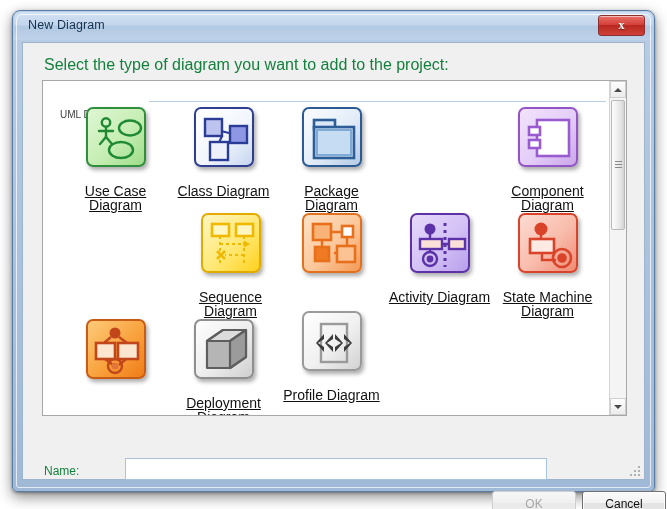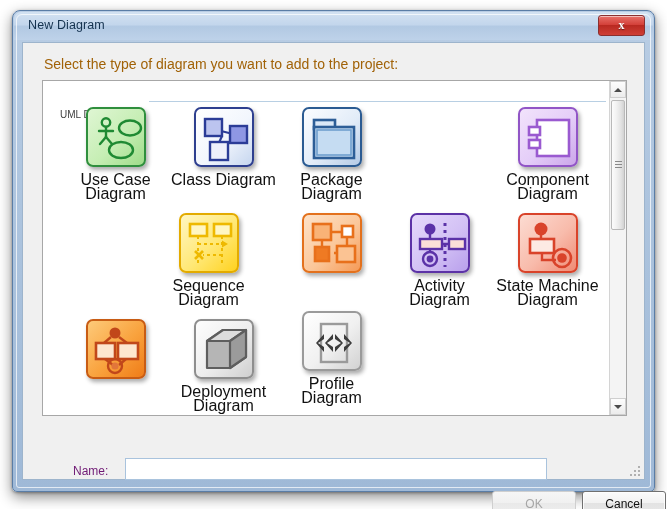--- a/index.html
+++ b/index.html
@@ -91,22 +91,22 @@
     height: 438px;
     background: #f0f0f0;
     border: 1px solid #9db4cc;
     box-sizing: border-box;
   }
 
   #instruction-label {
     position: absolute;
     left: 21px;
     top: 13px;
-    font-size: 14px;
-    color: #a16207;
+    font-size: 16px;
+    color: #15803d;
     white-space: nowrap;
   }
 
   
   #group-box {
     position: absolute;
     left: 19px;
     top: 37px;
     width: 585px;
     height: 336px;
@@ -166,24 +166,25 @@
     border-radius: 7px;
     position: absolute;
     left: 2px;
     top: 0px;
     box-shadow: 2px 3px 4px rgba(0,0,0,0.33);
     box-sizing: border-box;
     overflow: hidden;
   }
   .icon-tile svg { display: block; }
   .icon-label {
-    margin-top: 2px;
-    font-size: 16px;
+    margin-top: 14px;
+    font-size: 14px;
     color: #111111;
     line-height: 13.5px;
+    text-decoration: underline;
   }
 
   
   #scrollbar {
     position: absolute;
     right: 0px;
     top: 0px;
     width: 17px;
     height: 334px;
     background: #f4f4f4;
@@ -244,24 +245,24 @@
   #sb-grip i {
     display: block;
     height: 1px;
     background: #8a8a8a;
     margin-bottom: 2px;
   }
 
   
   #name-label {
     position: absolute;
-    left: 50px;
+    left: 21px;
     top: 421px;
     font-size: 12px;
-    color: #701a75;
+    color: #15803d;
   }
   #name-input {
     position: absolute;
     left: 102px;
     top: 415px;
     width: 422px;
     height: 22px;
     border: 1px solid #a9c3dd;
     background: #ffffff;
     font-family: "Liberation Sans", sans-serif;
@@ -395,21 +396,21 @@
       <g stroke="#9a5ad0" stroke-width="2.6">
         <rect x="17" y="11" width="32" height="36" fill="#ffffff"></rect>
         <rect x="9" y="18" width="11" height="8" fill="#ffffff"></rect>
         <rect x="9" y="31" width="11" height="8" fill="#ffffff"></rect>
       </g>
                 </svg>
               </div>
             </div>
             <div class="icon-label">Component Diagram</div>
           </div>
-          <div class="icon-cell" style="left: 112px; top: 106px;">
+          <div class="icon-cell" style="left: 134px; top: 106px;">
             <div class="icon-tile-wrap">
               <div class="icon-tile" style="background: linear-gradient(135deg, rgb(255, 246, 194) 0%, rgb(255, 232, 117) 55%, rgb(255, 210, 31) 100%); border: 2px solid rgb(227, 171, 0);">
                 <svg width="60" height="60" viewBox="0 0 60 60">
       <g stroke="#eeb900" stroke-width="2.6" fill="#fff6c2">
         <rect x="9" y="9" width="17" height="12"></rect>
         <rect x="33" y="9" width="17" height="12"></rect>
       </g>
       <g stroke="#eeb900" stroke-width="2" stroke-dasharray="3,3" fill="none">
         <line x1="17" y1="21" x2="17" y2="50"></line>
         <line x1="41" y1="21" x2="41" y2="50"></line>

